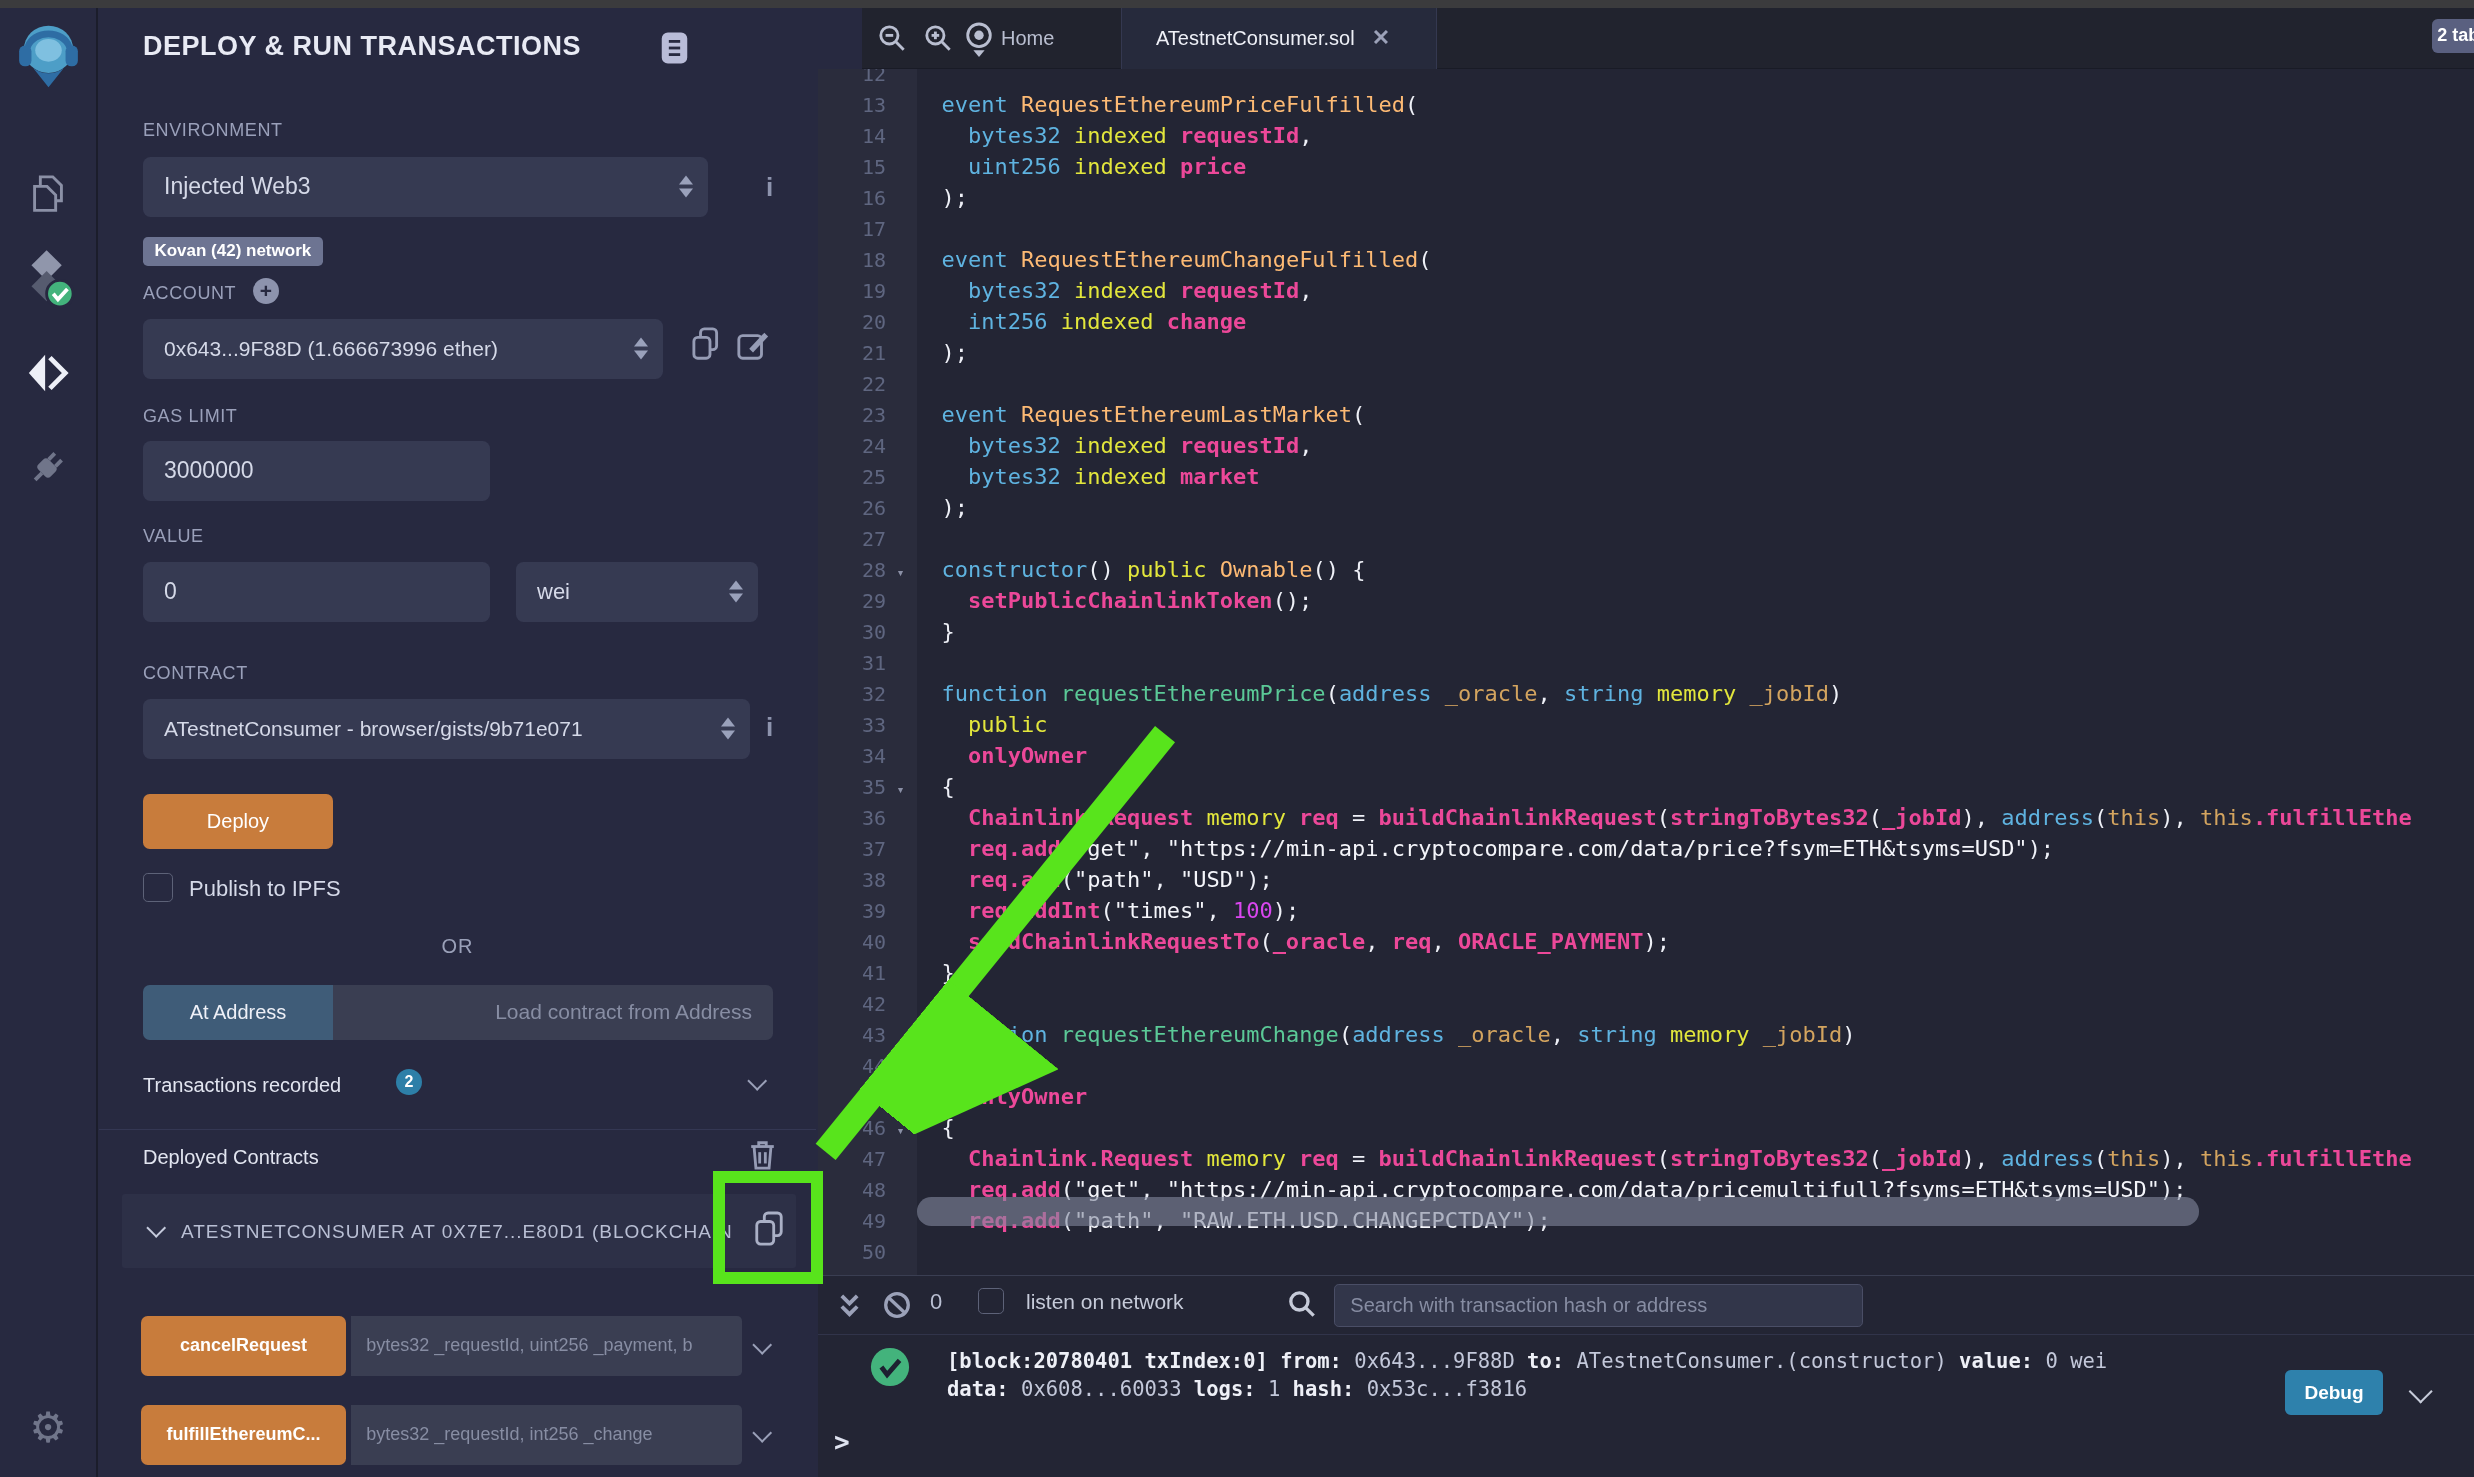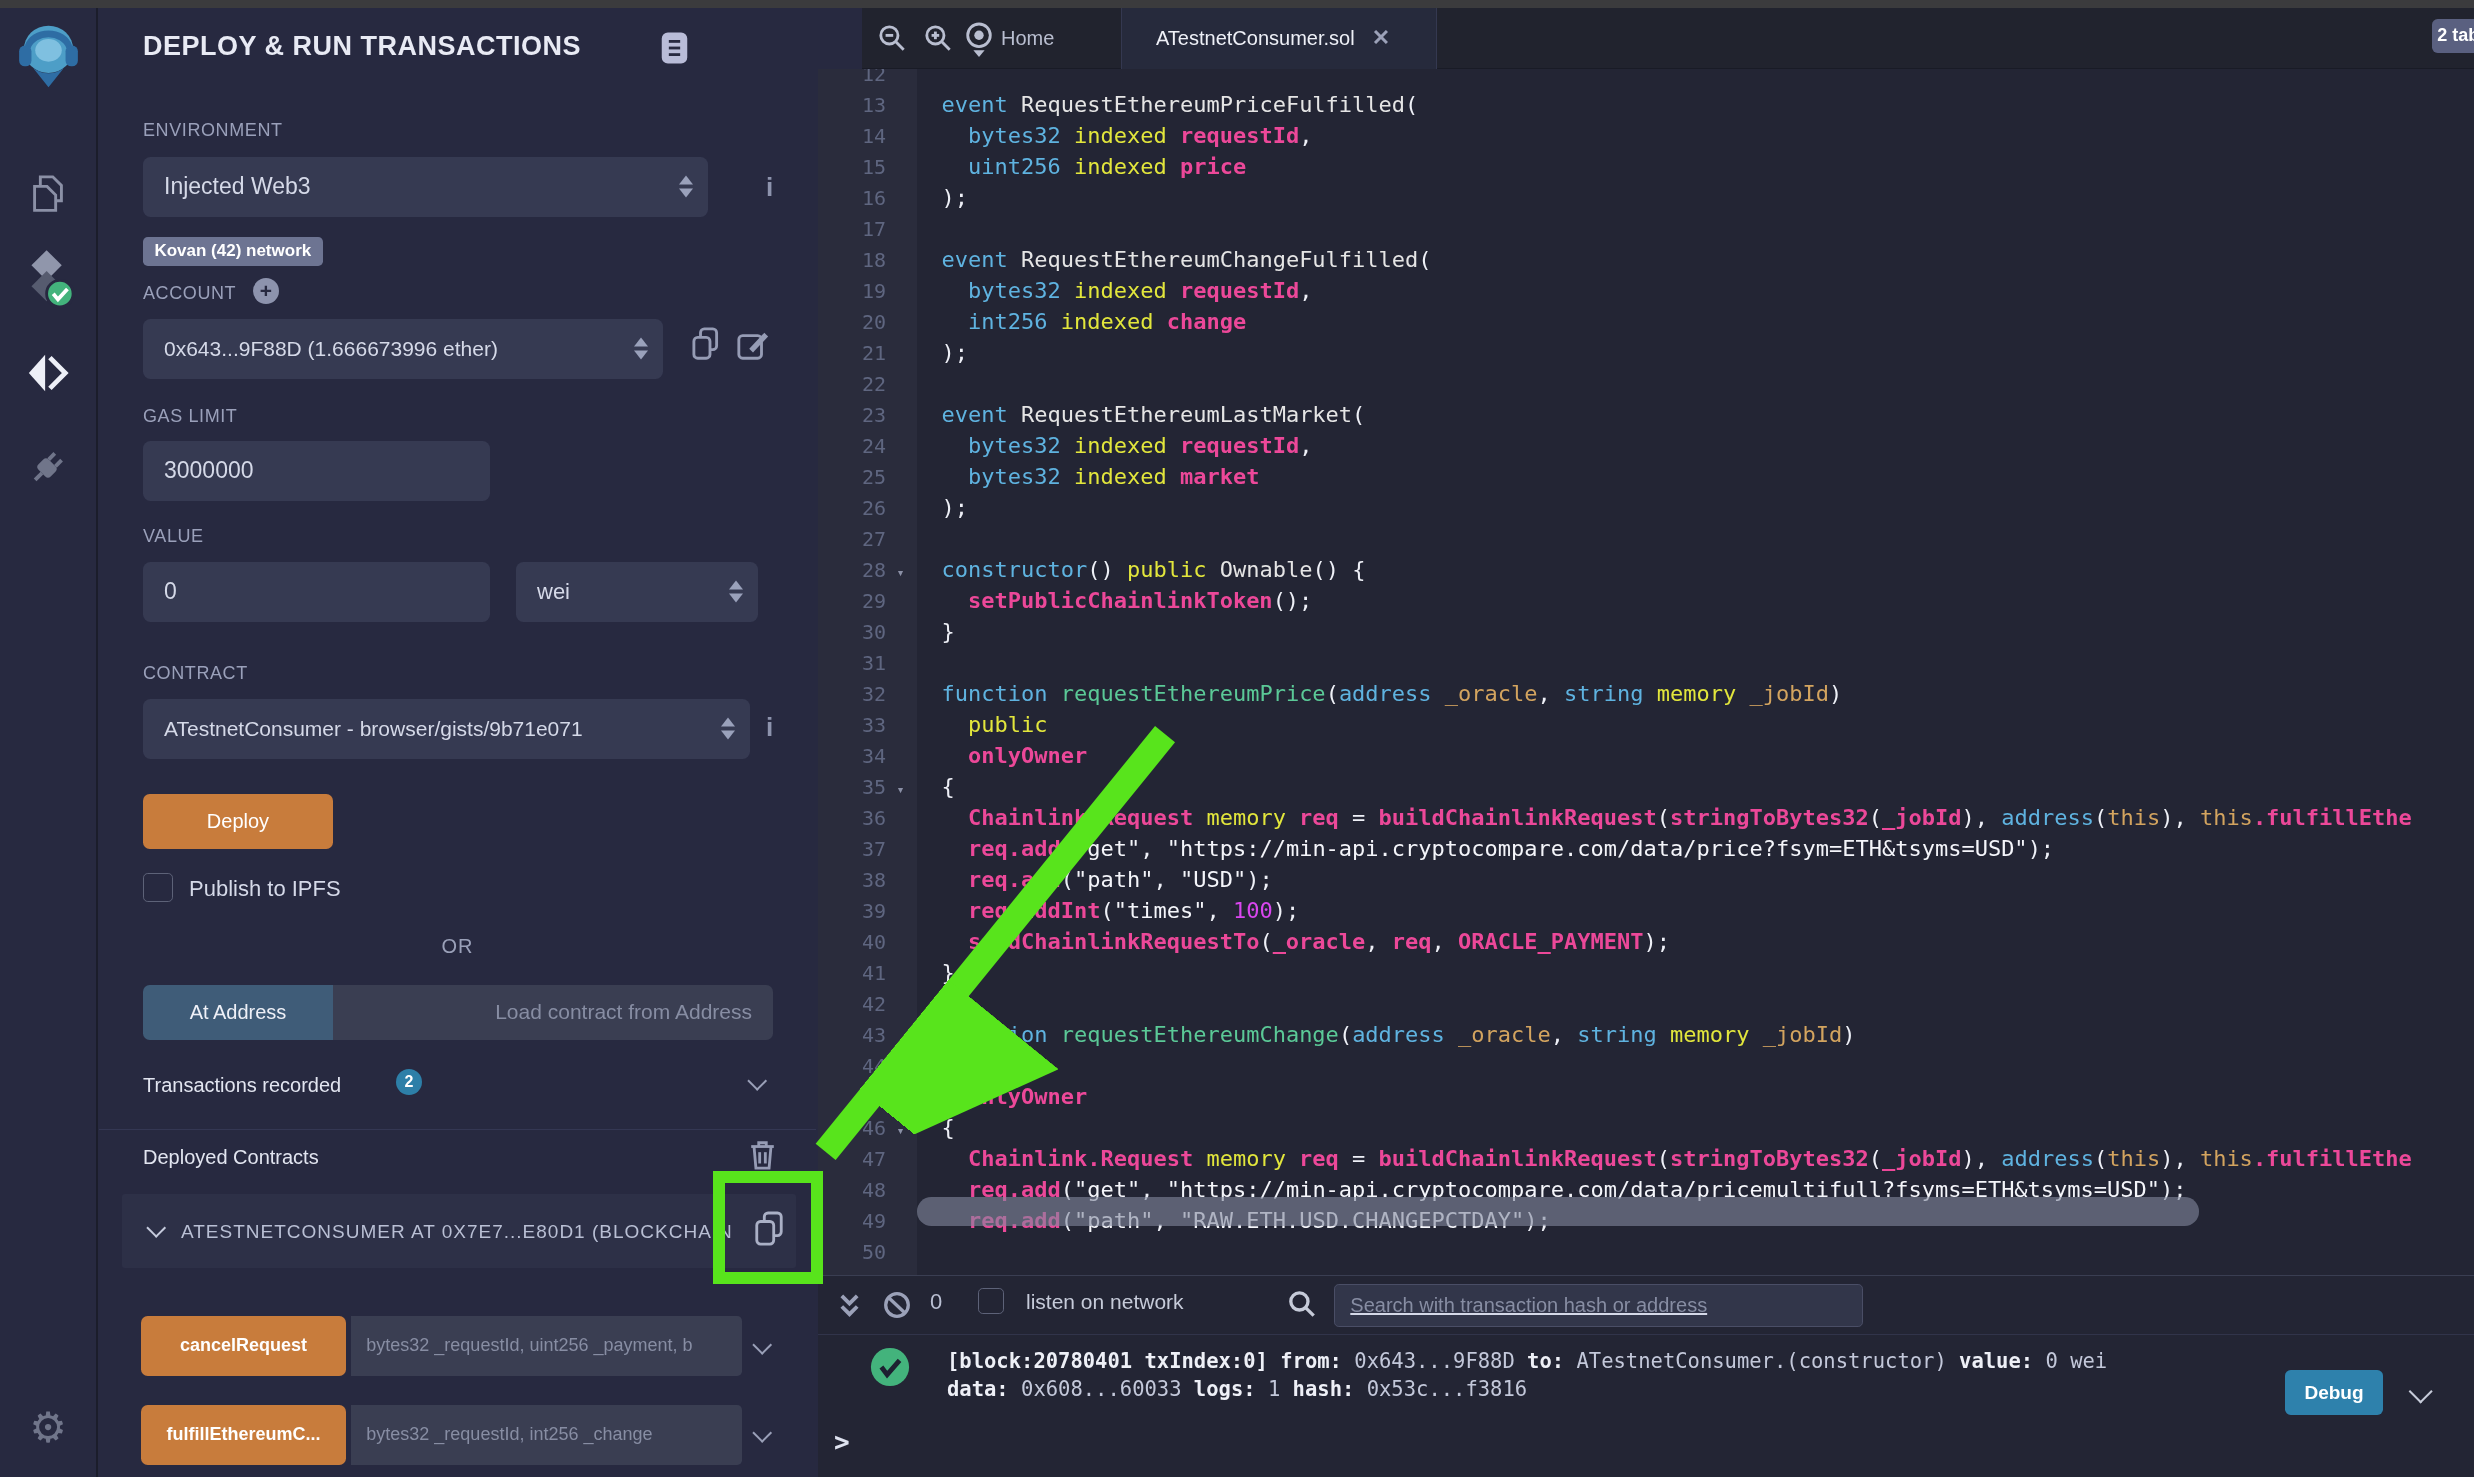--- a/index.html
+++ b/index.html
@@ -57,31 +57,31 @@
   .pill-caret{width:0;height:0;border-left:7.6px solid transparent;border-right:7.6px solid transparent;border-top:8.6px solid #c9cdde;}
 
   .code{position:absolute;left:818px;top:69px;width:1657px;height:1206px;background:#232534;overflow:hidden;}
   .gutterbg{position:absolute;left:0;top:0;width:99px;height:100%;background:#2a2c3c;}
   #code-lines{position:absolute;left:0;top:-11.4px;font-family:"DejaVu Sans Mono",monospace;}
   .cl{height:31px;line-height:31px;white-space:pre;}
   .ln{display:inline-block;width:68px;text-align:right;color:#5f6680;font-size:20px;font-family:"DejaVu Sans Mono",monospace;}
   .fold{display:inline-block;width:29px;text-align:center;color:#8b90a6;font-size:13.3px;}
   .lt{font-size:22px;}
   .tk-k{color:#5fb3e0;} .tk-y{color:#e2e63c;} .tk-g{color:#5bc997;} .tk-o{color:#d3a45f;}
-  .tk-p{color:#ec4899;font-weight:bold;} .tk-d{color:#e5e5e5;} .tk-w{color:#eef0f7;} .tk-s{color:#f4f5fa;} .tk-n{color:#d946ef;}
+  .tk-p{color:#ec4899;font-weight:bold;} .tk-d{color:#fdba74;} .tk-w{color:#eef0f7;} .tk-s{color:#f4f5fa;} .tk-n{color:#d946ef;}
   .hscroll{position:absolute;left:99px;top:1128px;width:1282px;height:29px;border-radius:14.3px;background:rgba(130,136,158,.6);}
 
   
   .terminal{position:absolute;left:818px;top:1275px;width:1657px;height:203px;background:#232534;border-top:1.9px solid #3a3e52;box-sizing:border-box;}
   .t-toolbar{position:absolute;left:0;top:0;width:100%;height:59px;border-bottom:1px solid #31344a;box-sizing:border-box;}
   .t-count{position:absolute;left:112px;top:13.3px;font-size:22px;color:#b9bfd2;}
   .t-check{position:absolute;left:160px;top:12.4px;width:26px;height:26px;}
   .t-listen{position:absolute;left:208px;top:14.3px;font-size:21px;color:#c6cbd9;}
   .t-search{position:absolute;left:516px;top:7.6px;width:529px;height:43px;border:1px solid #4a4e66;border-radius:4.8px;
-            background:#32364a;font-size:20px;padding:0 15.3px;text-decoration:underline;}
+            background:#32364a;font-size:20px;padding:0 15.3px;}
   .t-log{position:absolute;left:129px;top:71px;font-family:"DejaVu Sans Mono",monospace;font-size:20.5px;line-height:28px;color:#c3c8da;}
   .tb{font-weight:bold;color:#eef0f7;} .tr{color:#c3c8da;}
   .t-debug{position:absolute;left:1467px;top:94px;width:98px;height:45px;background:#2e81ac;border:none;border-radius:5.7px;
            color:#fff;font-weight:bold;font-size:19px;font-family:"Liberation Sans",sans-serif;}
   .t-prompt{position:absolute;left:16px;top:151px;font-family:"DejaVu Sans Mono",monospace;font-weight:bold;font-size:26px;color:#dfe3f0;}
 
   
   .green-box{position:absolute;left:713px;top:1171px;width:110px;height:113px;border:12.4px solid #58e41c;box-sizing:border-box;z-index:60;}
   .arrow-svg{position:absolute;left:0;top:0;z-index:55;pointer-events:none;}
 </style>

